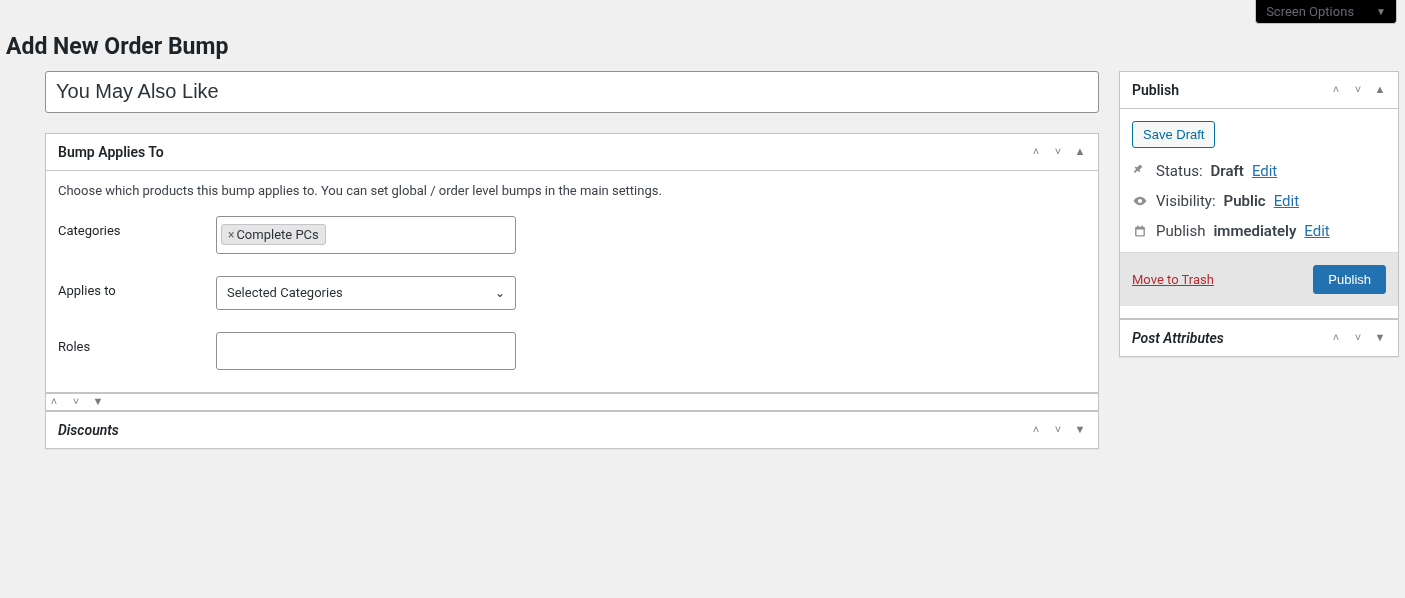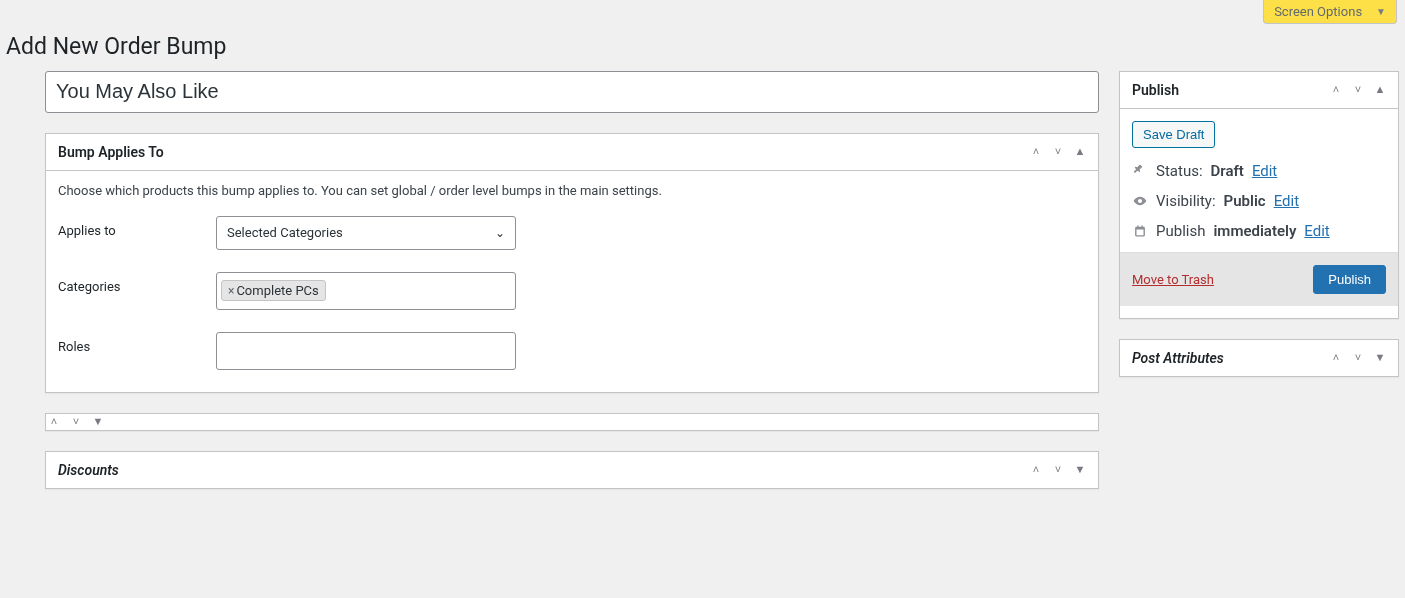--- a/index.html
+++ b/index.html
@@ -11,36 +11,36 @@
   width: 1405px;
   height: 598px;
   overflow: hidden;
 }
 .topbar {
   display: flex;
   justify-content: flex-end;
   padding: 0 8px 8px 0;
 }
 .screen-options {
-  background: #fde047;
+  background: #000000;
   border: 1px solid #c3c4c7;
   border-top: none;
   border-radius: 0 0 4px 4px;
   padding: 4px 10px;
   font-size: 13px;
   color: #646970;
   cursor: pointer;
   display: flex;
   align-items: center;
-  gap: 14px;
+  gap: 22px;
 }
 .screen-options .tri { font-size: 10px; color: #787c82; }
 .page-title {
   font-size: 23px;
-  font-weight: 400;
+  font-weight: 700;
   padding: 0 0 9px 6px;
   color: #1d2327;
   line-height: 1.3;
 }
 .wrap {
   padding: 0 6px;
   display: flex;
   gap: 20px;
 }
 .main-col { flex: 1; min-width: 0; padding-left: 39px; }
@@ -54,21 +54,20 @@
   border: 1px solid #8c8f94;
   border-radius: 3px;
   background: #fff;
   color: #2c3338;
   margin-bottom: 20px;
 }
 .postbox {
   background: #fff;
   border: 1px solid #c3c4c7;
   box-shadow: 0 1px 1px rgba(0,0,0,.04);
-  margin-bottom: 20px;
 }
 .postbox-header {
   display: flex;
   align-items: center;
   justify-content: space-between;
   border-bottom: 1px solid #c3c4c7;
 }
 .postbox.collapsed .postbox-header { border-bottom: none; font-style: italic; }
 .postbox-header h2 {
   font-size: 14px;
@@ -224,36 +223,36 @@
       <div class="postbox-header">
         <h2>Bump Applies To</h2>
         <div class="handle-actions">
           <span class="ico">˄</span>
           <span class="ico">˅</span>
           <span class="ico">▲</span>
         </div>
       </div>
       <div class="inside">
         <p class="desc">Choose which products this bump applies to. You can set global / order level bumps in the main settings.</p>
-
-        <div class="form-row">
-          <label>Applies to</label>
-          <div class="select-wrap">
-            <span class="sel-text">Selected Categories</span>
-            <span class="chev">⌄</span>
-          </div>
-        </div>
 
         <div class="form-row">
           <label>Categories</label>
           <div class="tag-input">
             <span class="tag">
               <span class="x">×</span>
               <span>Complete PCs</span>
             </span>
+          </div>
+        </div>
+
+        <div class="form-row">
+          <label>Applies to</label>
+          <div class="select-wrap">
+            <span class="sel-text">Selected Categories</span>
+            <span class="chev">⌄</span>
           </div>
         </div>
 
 
         <div class="form-row">
           <label>Roles</label>
           <div class="tag-input">
             <input type="text" style="">
           </div>
         </div>

